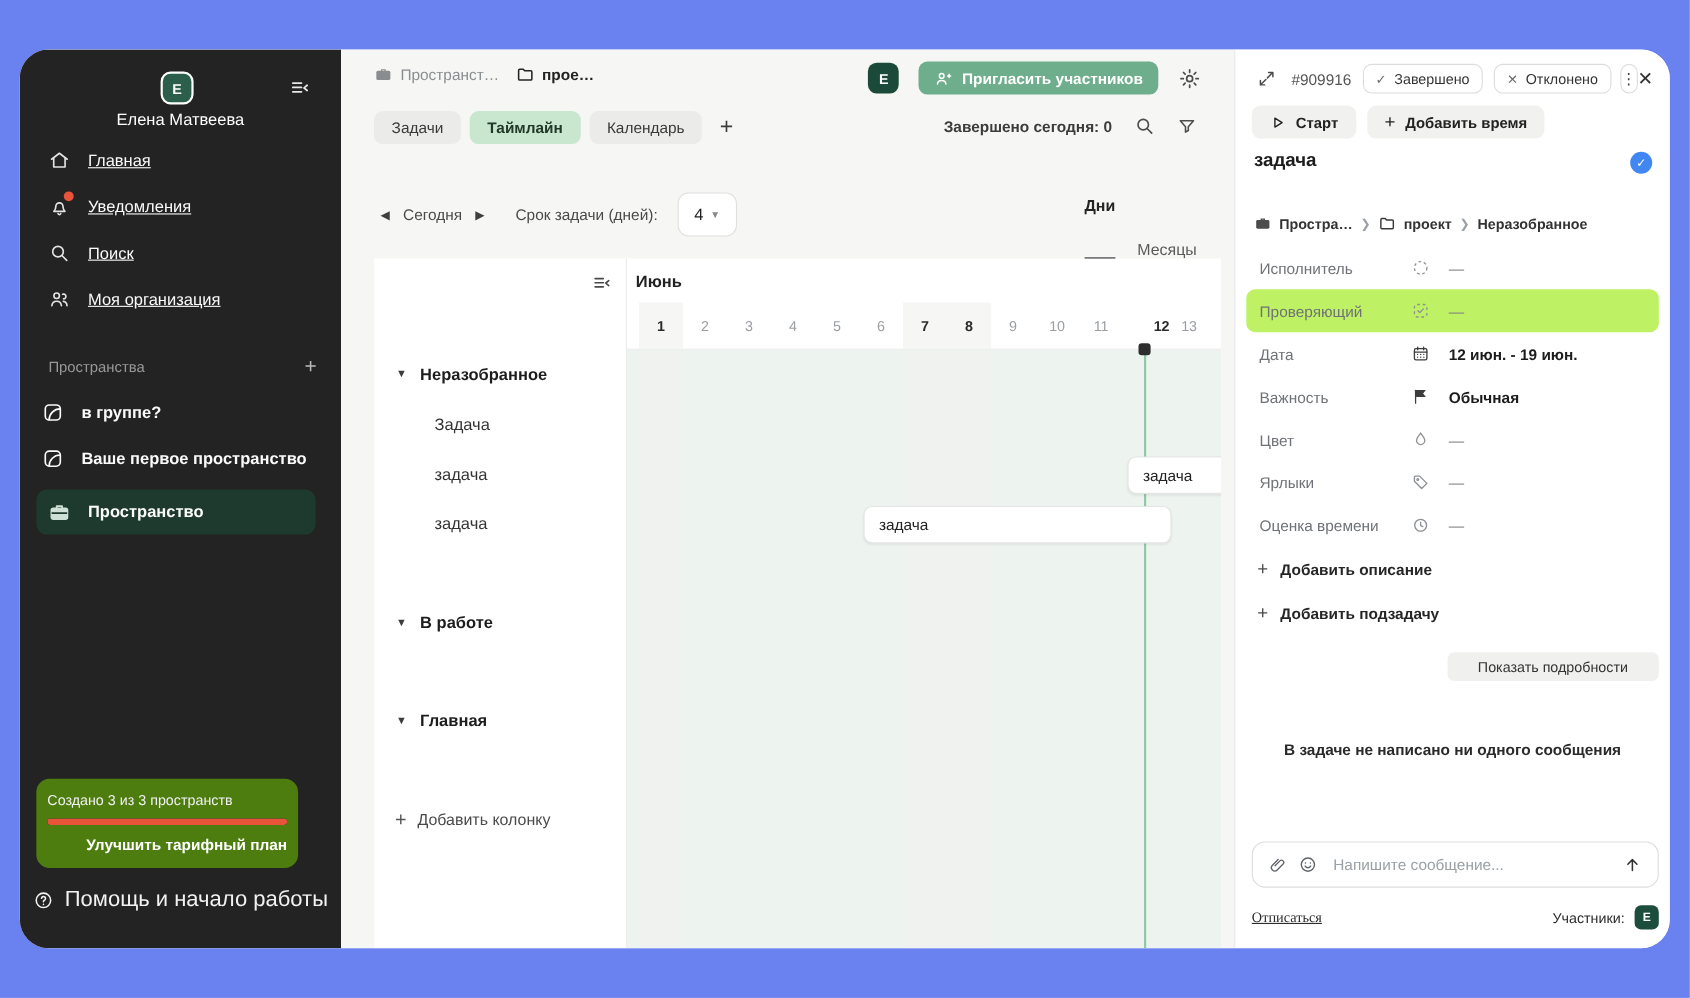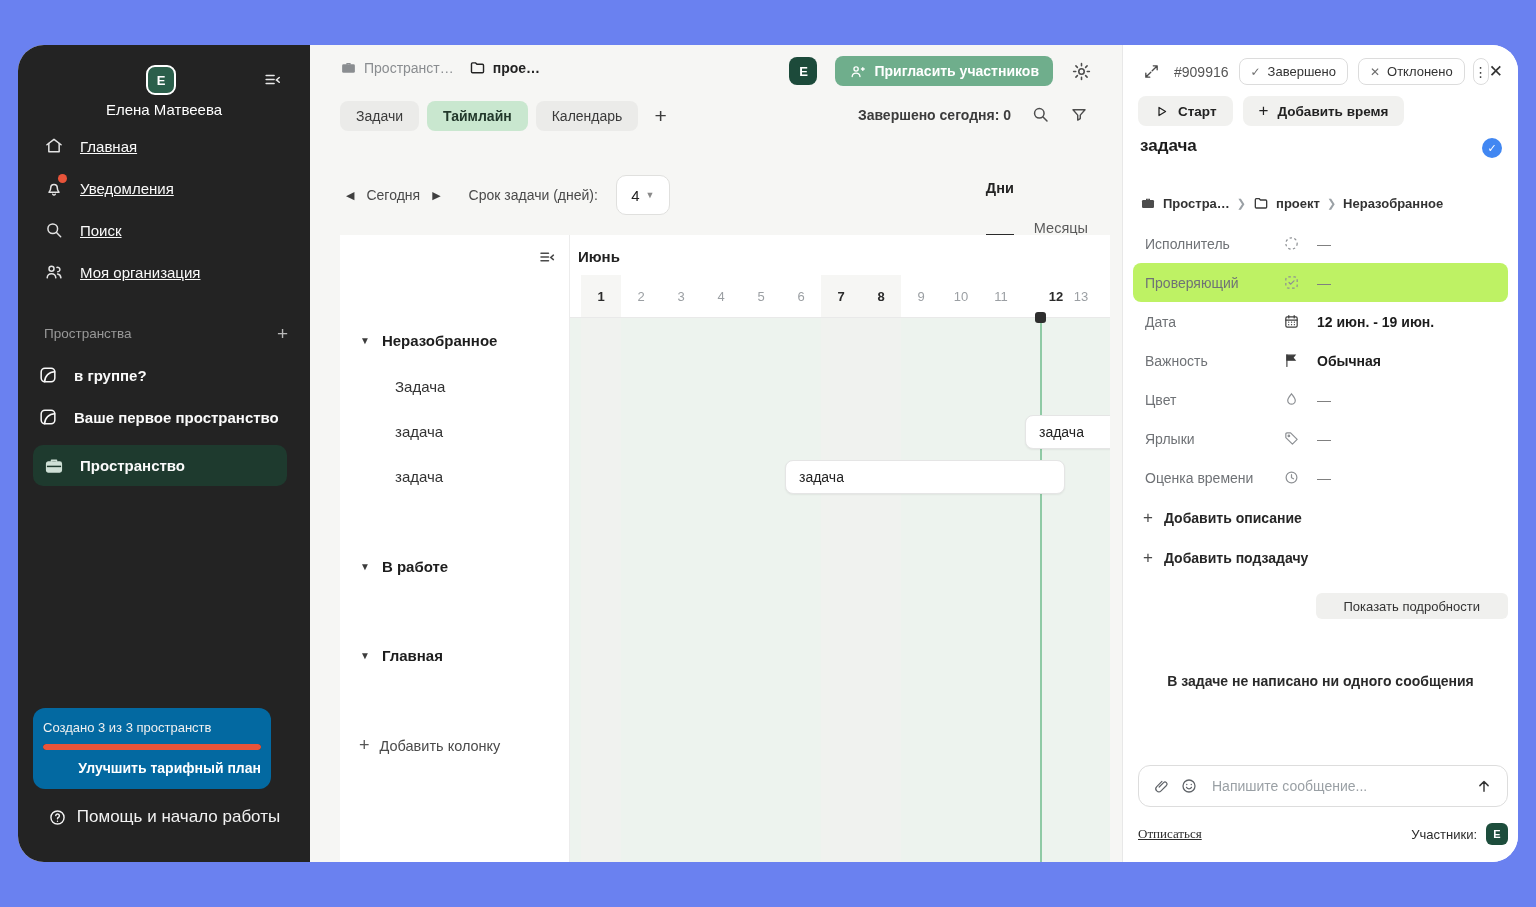--- a/index.html
+++ b/index.html
@@ -22,28 +22,28 @@
   .sb-item .ic { color:#e3e3e3; position:relative; }
   .bell-dot { position:absolute; right:-3px; top:-4px; width:9px; height:9px; border-radius:50%; background:#e8543a; }
   .sb-sec { position:absolute; left:26px; top:278px; right:22px; height:20px; display:flex;
     align-items:center; justify-content:space-between; color:#989898; font-size:13.5px; }
   .sb-plus { color:#b9b9b9; font-size:19px; cursor:pointer; line-height:1; }
   .sb-spaces { position:absolute; left:0; top:316px; width:100%; }
   .sb-space { height:28px; margin:0 0 14px 0; padding-left:20px; display:flex; align-items:center;
     gap:16px; font-size:15px; font-weight:600; color:#fafafa; cursor:pointer; }
   .sb-space.active { margin-left:15px; margin-right:23px; padding-left:11px; height:41px;
     background:#1e3a2e; border-radius:10px; margin-bottom:0; }
-  .plan-card { position:absolute; left:15px; top:663px; width:238px; height:81px; background:#0369a1;
+  .plan-card { position:absolute; left:15px; top:663px; width:238px; height:81px; background:#4d7c0f;
     border-radius:12px; padding:12px 10px 0 10px; }
   .plan-text { font-size:13px; color:#f0f0f0; }
   .plan-track { margin-top:9px; height:6px; border-radius:3px; background:#3a3a3a; overflow:hidden; }
   .plan-fill { height:100%; width:100%; background:#e8543a; border-radius:3px; }
   .plan-cta { margin-top:10px; text-align:right; font-size:14px; font-weight:700; color:#fff; cursor:pointer; }
   .sb-help { position:absolute; left:0; top:762px; width:100%; display:flex; align-items:center;
-    justify-content:center; gap:10px; font-size:17px; color:#f2f2f2; cursor:pointer; }
+    justify-content:center; gap:10px; font-size:20px; color:#f2f2f2; cursor:pointer; }
 
   
   .main { position:absolute; left:292px; top:0; width:812px; height:100%; background:#f6f6f4; }
   .crumbs { position:absolute; left:30px; top:14px; display:flex; align-items:center; gap:7px; font-size:14px; }
   .crumb-gray { color:#8a8d90; }
   .crumb-dark { color:#232323; font-weight:700; }
   .top-right { position:absolute; right:30px; top:11px; display:flex; align-items:center; gap:18px; }
   .mini-avatar { width:28px; height:28px; border-radius:8px; background:#1c4a3a; color:#fff;
     font-size:13px; font-weight:700; display:flex; align-items:center; justify-content:center; cursor:pointer; }
   .invite-btn { height:30px; padding:0 14px; background:#6fae8c; border-radius:8px; color:#fff;

